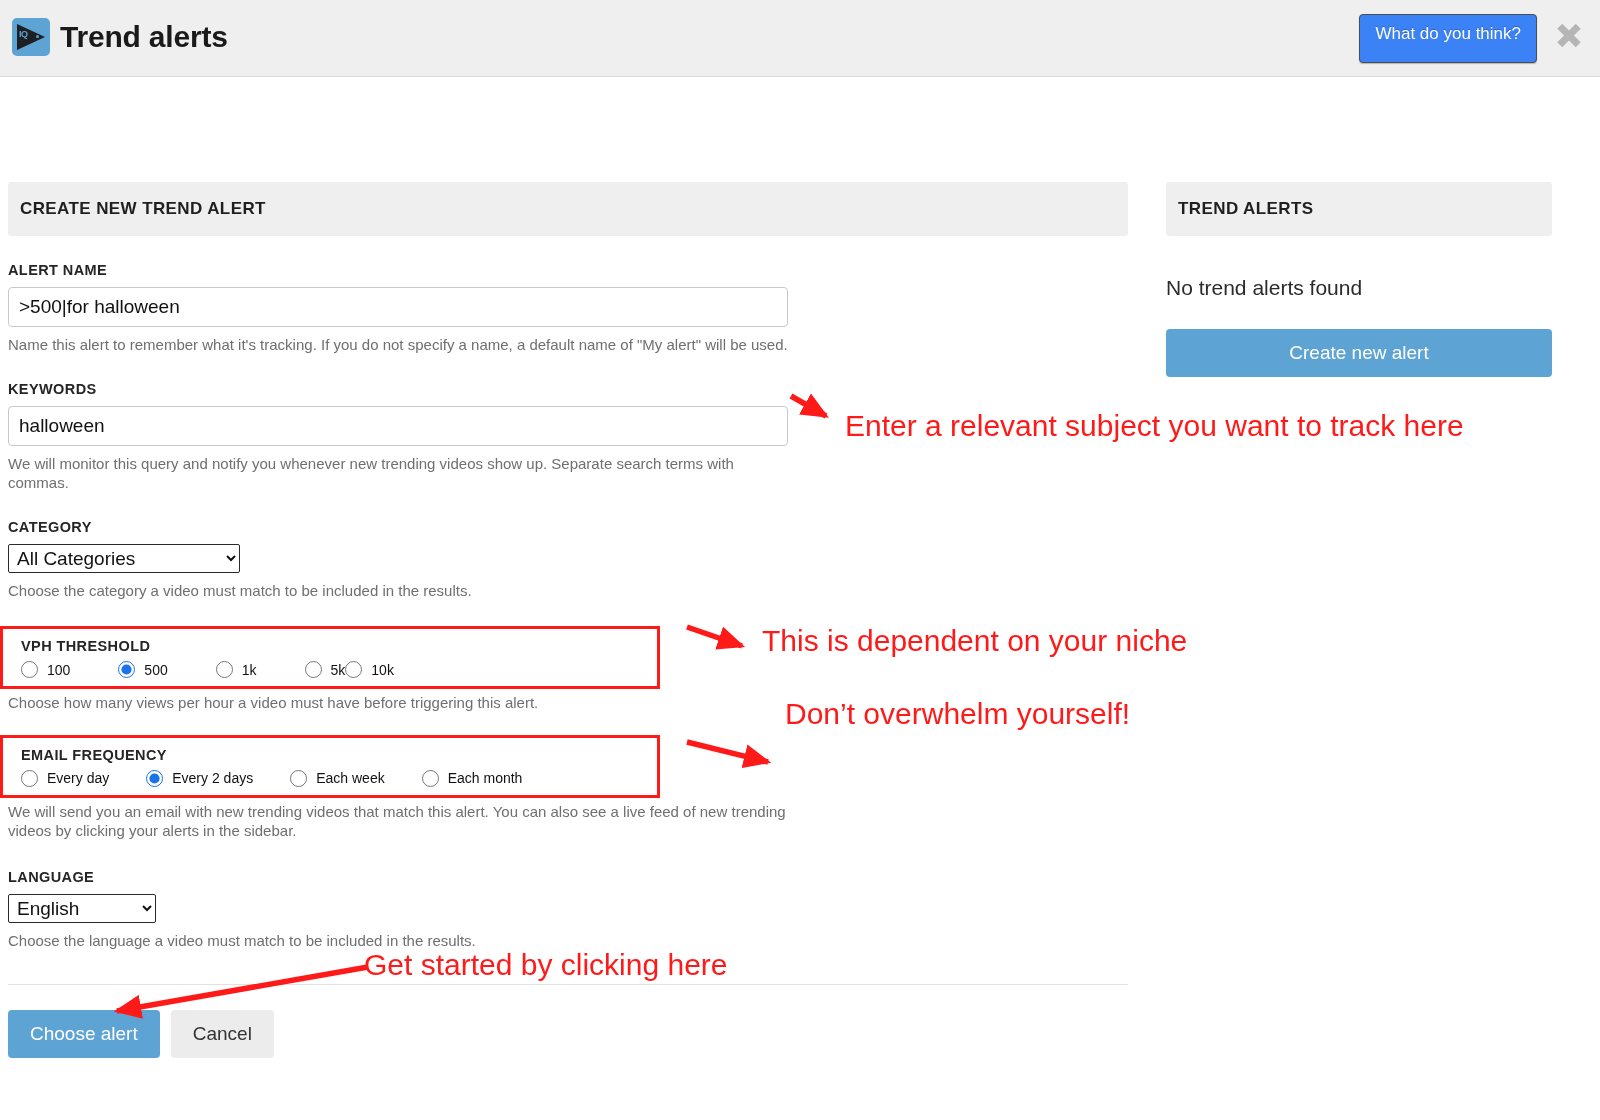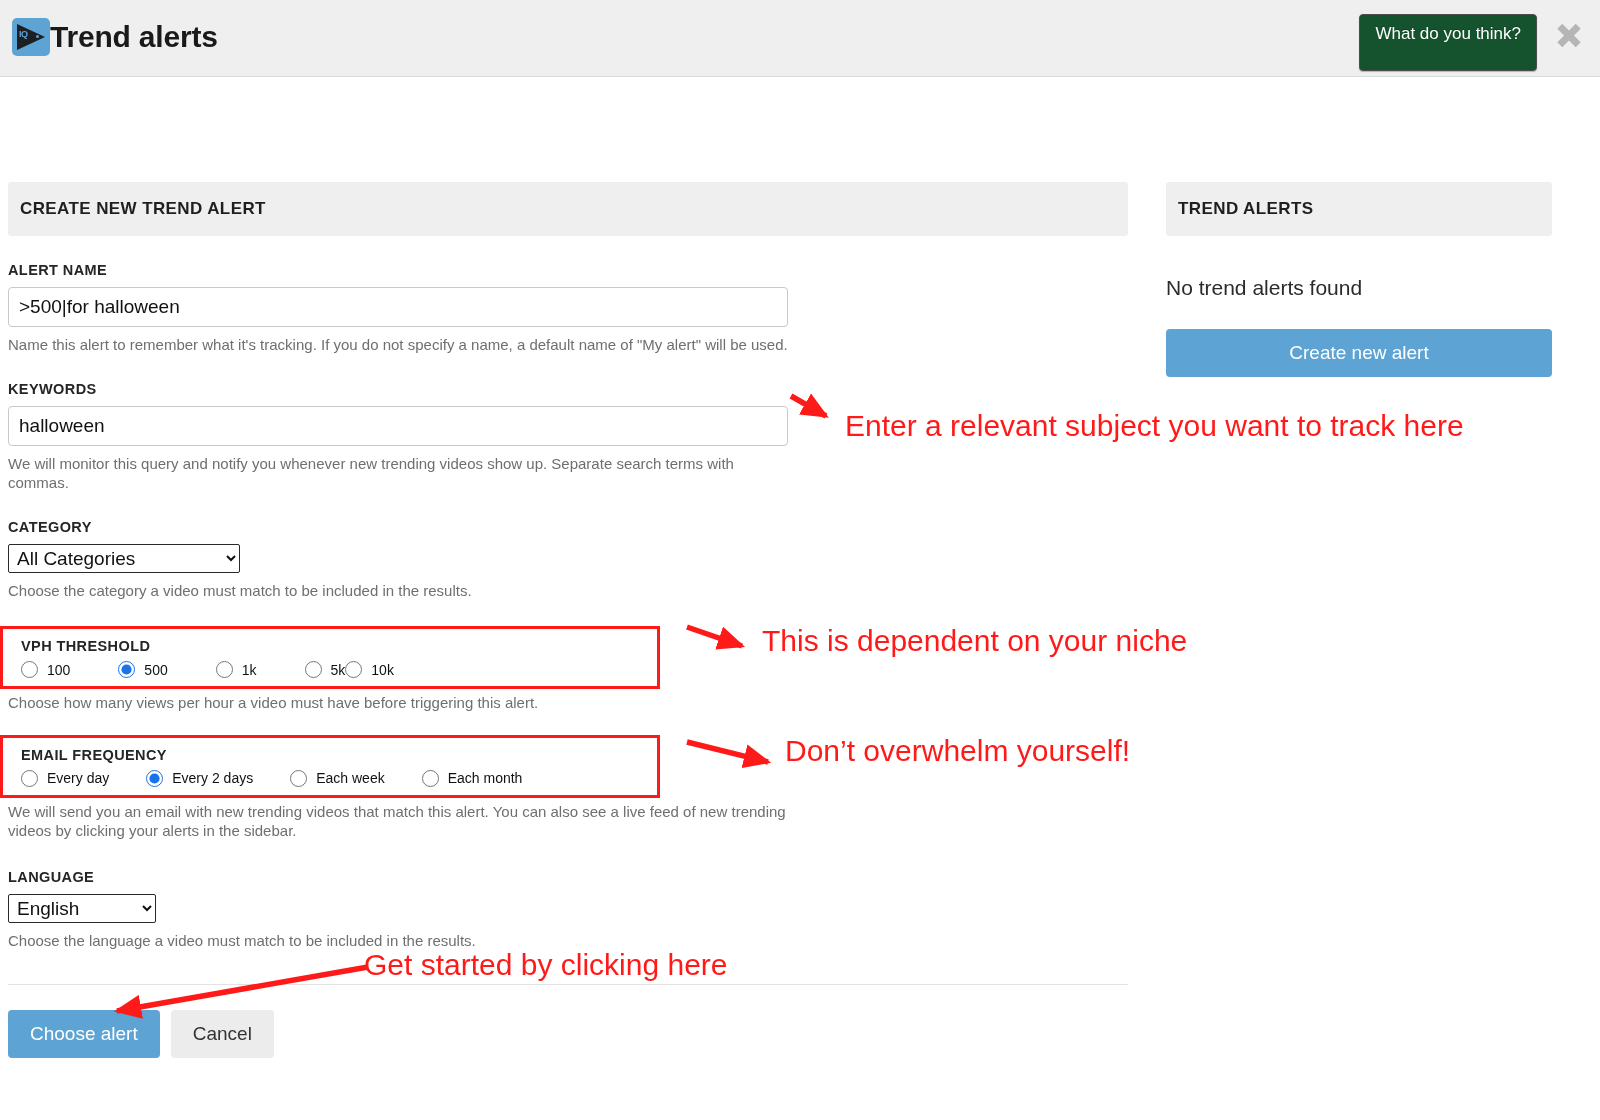--- a/index.html
+++ b/index.html
@@ -15,21 +15,21 @@
 
   
   #app-header {
     position:relative;
     height:77px;
     background:#efefef;
     border-bottom:1px solid #d9d9d9;
   }
   #brand {
     position:absolute; left:12px; top:18px;
-    display:flex; align-items:center; gap:0;
+    display:flex; align-items:center; gap:10px;
   }
   #brand-logo {
     width:38px; height:38px;
     background:#5da4d4;
     border-radius:5px;
     position:relative;
     flex:0 0 auto;
   }
   #brand-logo .tri {
     position:absolute; left:5px; top:6px;
@@ -50,26 +50,26 @@
     position:absolute; left:24px; top:17px;
     width:3px; height:3px; border-radius:50%;
     background:#5da4d4;
   }
   #app-title {
     font-size:30px; font-weight:bold; color:#1a1a1a;
     letter-spacing:-0.2px;
   }
   #feedback-button {
     position:absolute; right:63px; top:14px;
-    background:#14532d;
+    background:#3b82f6;
     border:1px solid #4d4d4d;
     border-radius:4px;
     color:#ffffff;
     font-size:17px;
-    padding:9px 15px 26px 15px;
+    padding:9px 15px 18px 15px;
     cursor:pointer;
     box-shadow:0 1px 1px rgba(0,0,0,.25);
     text-shadow:0 -1px 0 rgba(0,0,0,.25);
   }
   #close-button {
     position:absolute; right:14px; top:18px;
     width:34px; height:34px; cursor:pointer;
   }
   #close-button:before, #close-button:after {
     content:""; position:absolute;
@@ -314,14 +314,14 @@
     </marker>
   </defs>
   <line x1="791" y1="396" x2="826" y2="416" stroke="#ff1a1a" stroke-width="5.5" marker-end="url(#arrowhead)"></line>
   <line x1="687" y1="627" x2="742" y2="646" stroke="#ff1a1a" stroke-width="5.5" marker-end="url(#arrowhead)"></line>
   <line x1="687" y1="742" x2="768" y2="762" stroke="#ff1a1a" stroke-width="5.5" marker-end="url(#arrowhead)"></line>
   <line x1="368" y1="967" x2="117" y2="1011" stroke="#ff1a1a" stroke-width="5.5" marker-end="url(#arrowhead)"></line>
 </svg>
 
 <div class="annotation" style="left:845px; top:409px;">Enter a relevant subject you want to track here</div>
 <div class="annotation" style="left:762px; top:624px;">This is dependent on your niche</div>
-<div class="annotation" style="left:785px; top:734px;">Don’t overwhelm yourself!</div>
+<div class="annotation" style="left:785px; top:697px;">Don’t overwhelm yourself!</div>
 <div class="annotation" style="left:364px; top:948px;">Get started by clicking here</div>
 
 </body></html>

